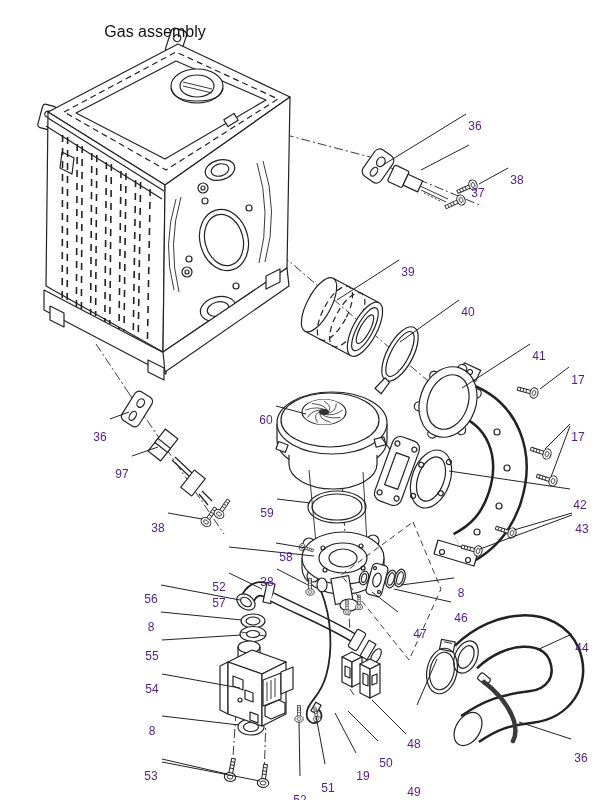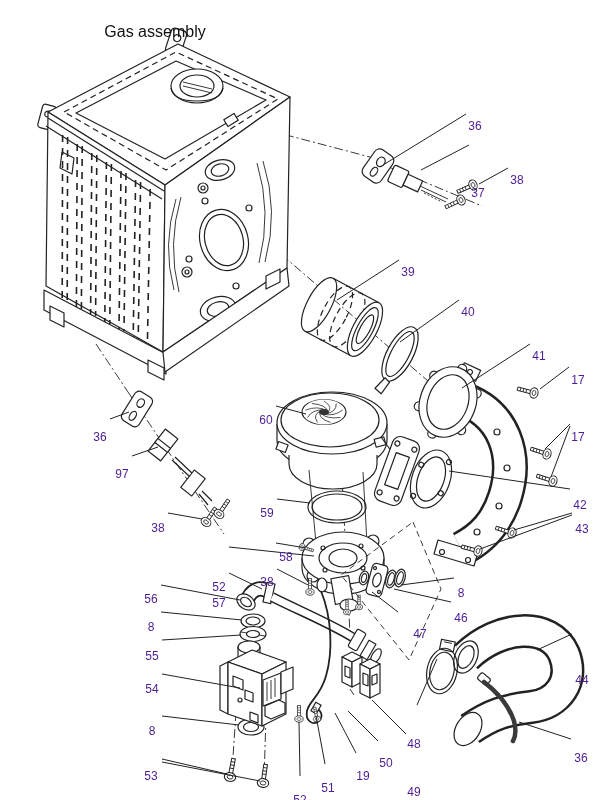--- a/index.html
+++ b/index.html
@@ -471,21 +471,21 @@
       <div class="callout" style="left: 408px; top: 256px;">39</div>
       <div class="callout" style="left: 468px; top: 296px;">40</div>
       <div class="callout" style="left: 539px; top: 340px;">41</div>
       <div class="callout" style="left: 578px; top: 364px;">17</div>
       <div class="callout" style="left: 578px; top: 421px;">17</div>
       <div class="callout" style="left: 580px; top: 489px;">42</div>
       <div class="callout" style="left: 582px; top: 513px;">43</div>
       <div class="callout" style="left: 461px; top: 577px;">8</div>
       <div class="callout" style="left: 461px; top: 602px;">46</div>
       <div class="callout" style="left: 404px; top: 618px; margin-left: 16px;">47</div>
-      <div class="callout" style="left: 582px; top: 632px; margin-top: 32px;">44</div>
+      <div class="callout" style="left: 582px; top: 632px;">44</div>
       <div class="callout" style="left: 581px; top: 742px;">36</div>
       <div class="callout" style="left: 414px; top: 713px; margin-top: 15px;">48</div>
       <div class="callout" style="left: 414px; top: 740px; margin-top: 36px;">49</div>
       <div class="callout" style="left: 386px; top: 747px;">50</div>
       <div class="callout" style="left: 363px; top: 760px;">19</div>
       <div class="callout" style="left: 328px; top: 772px;">51</div>
       <div class="callout" style="left: 300px; top: 784px;">52</div>
       <div class="callout" style="left: 151px; top: 760px;">53</div>
       <div class="callout" style="left: 152px; top: 715px;">8</div>
       <div class="callout" style="left: 152px; top: 673px;">54</div>

